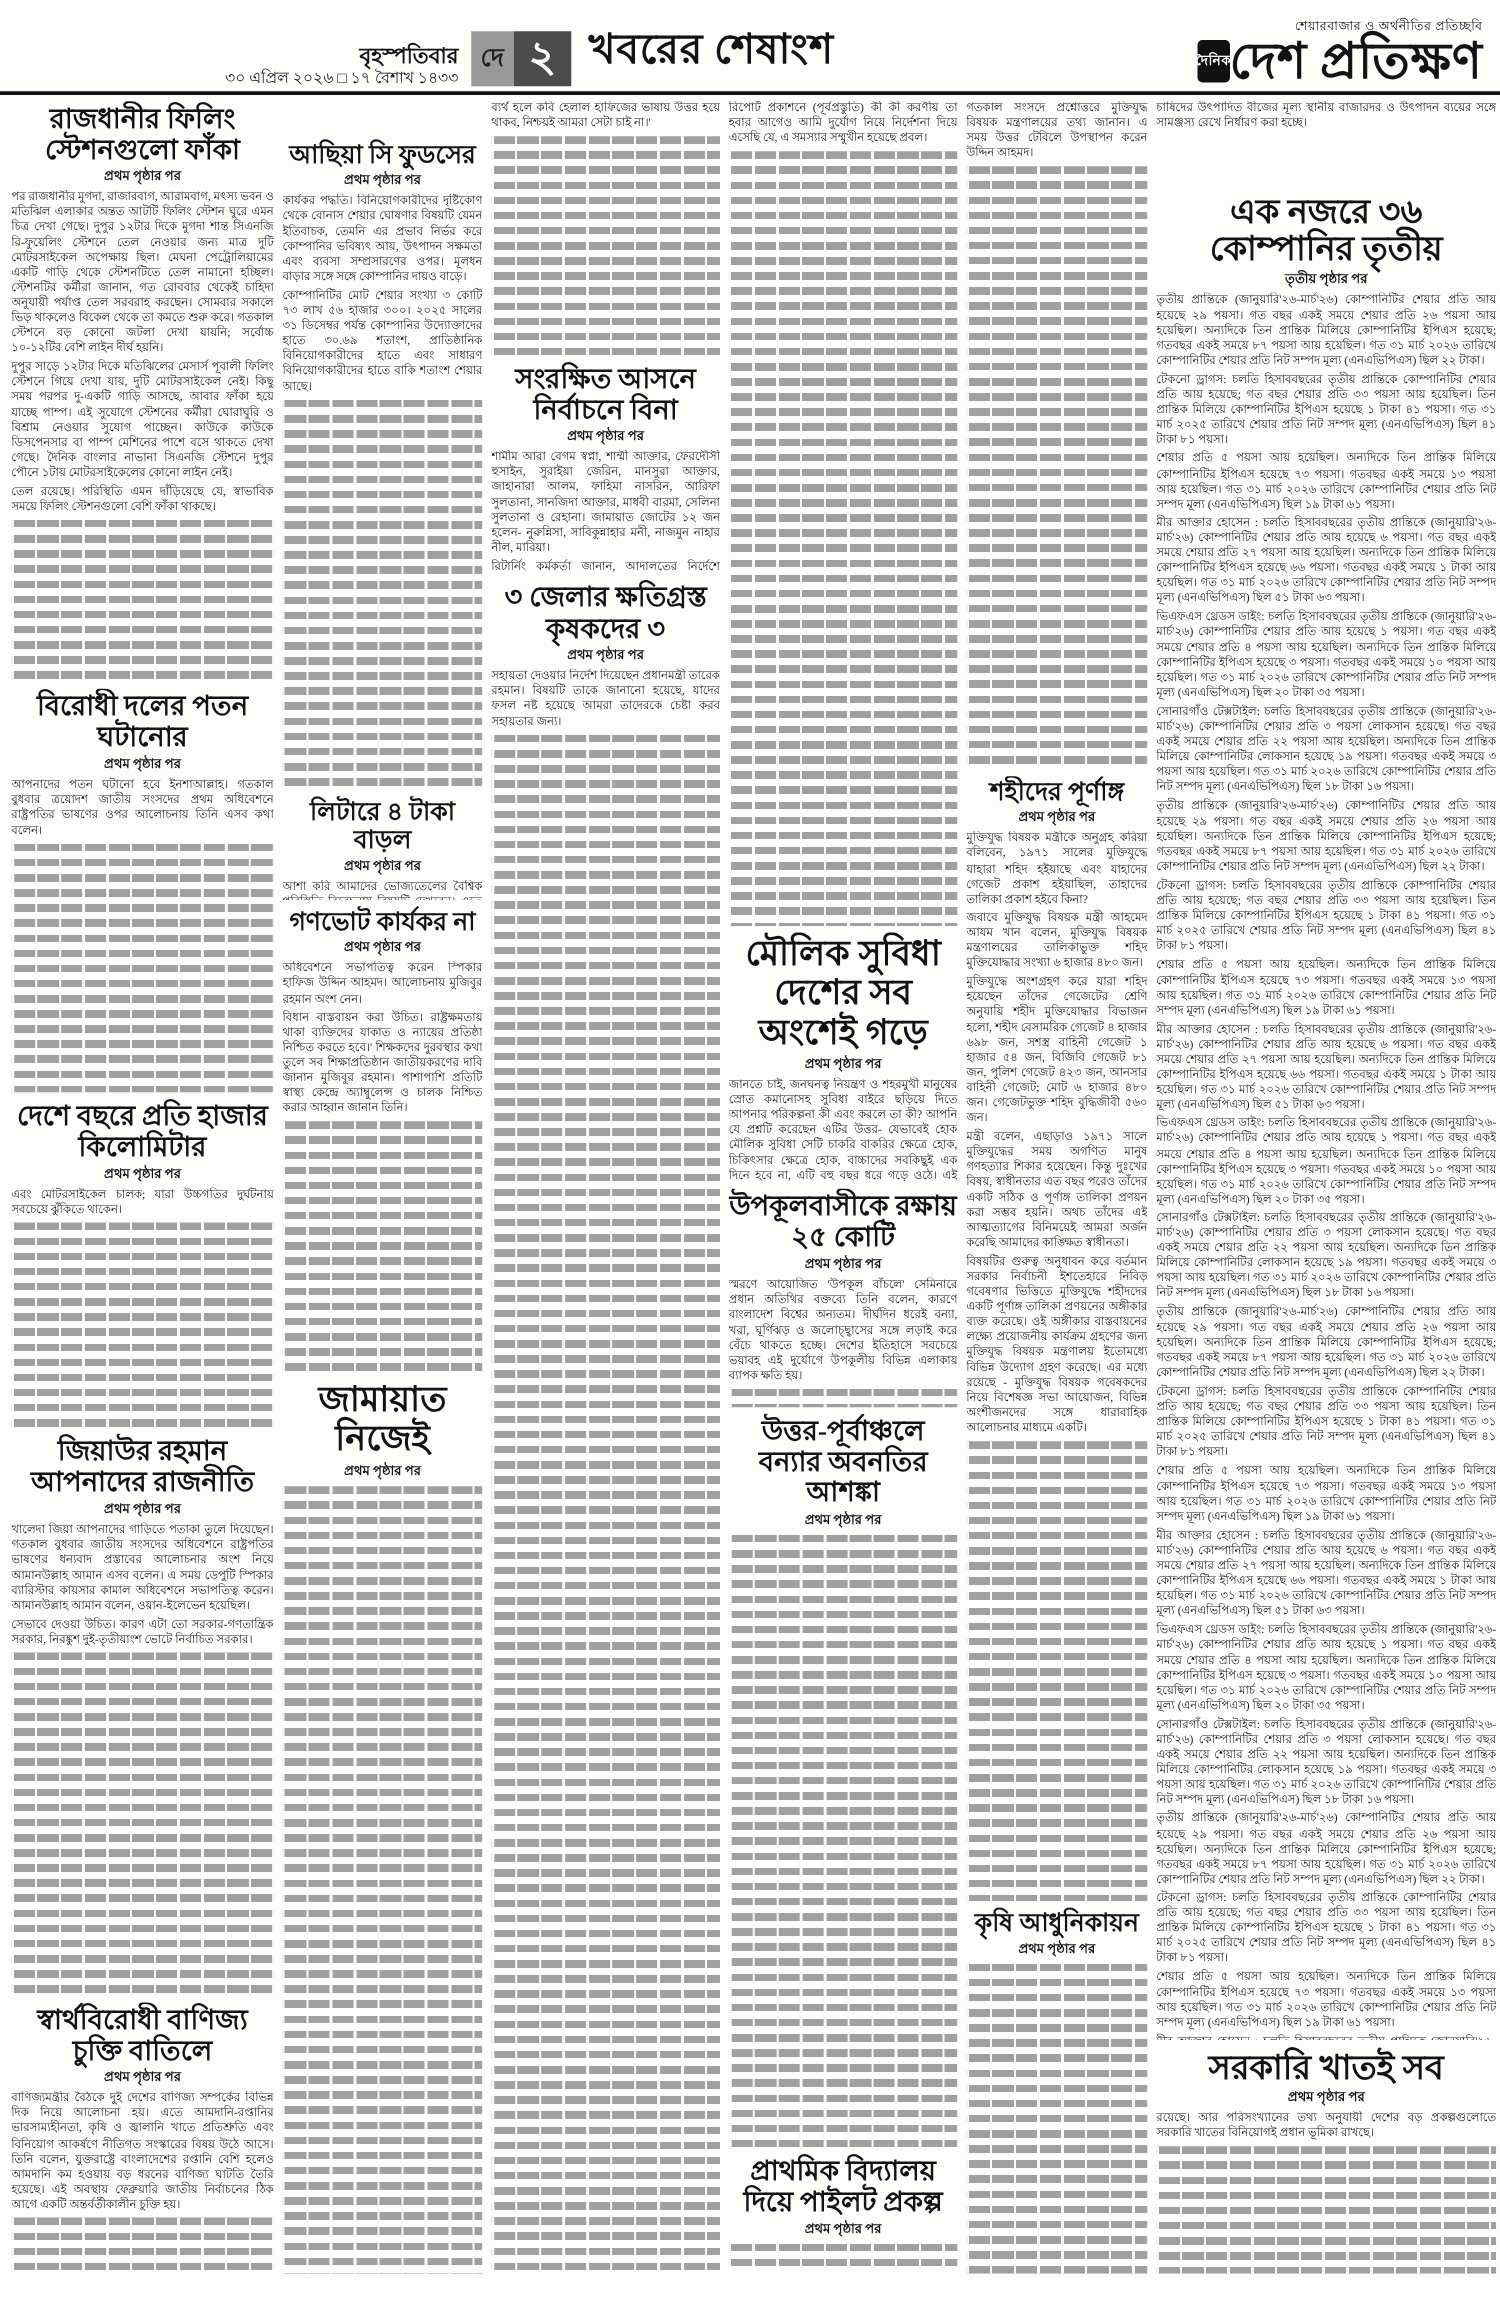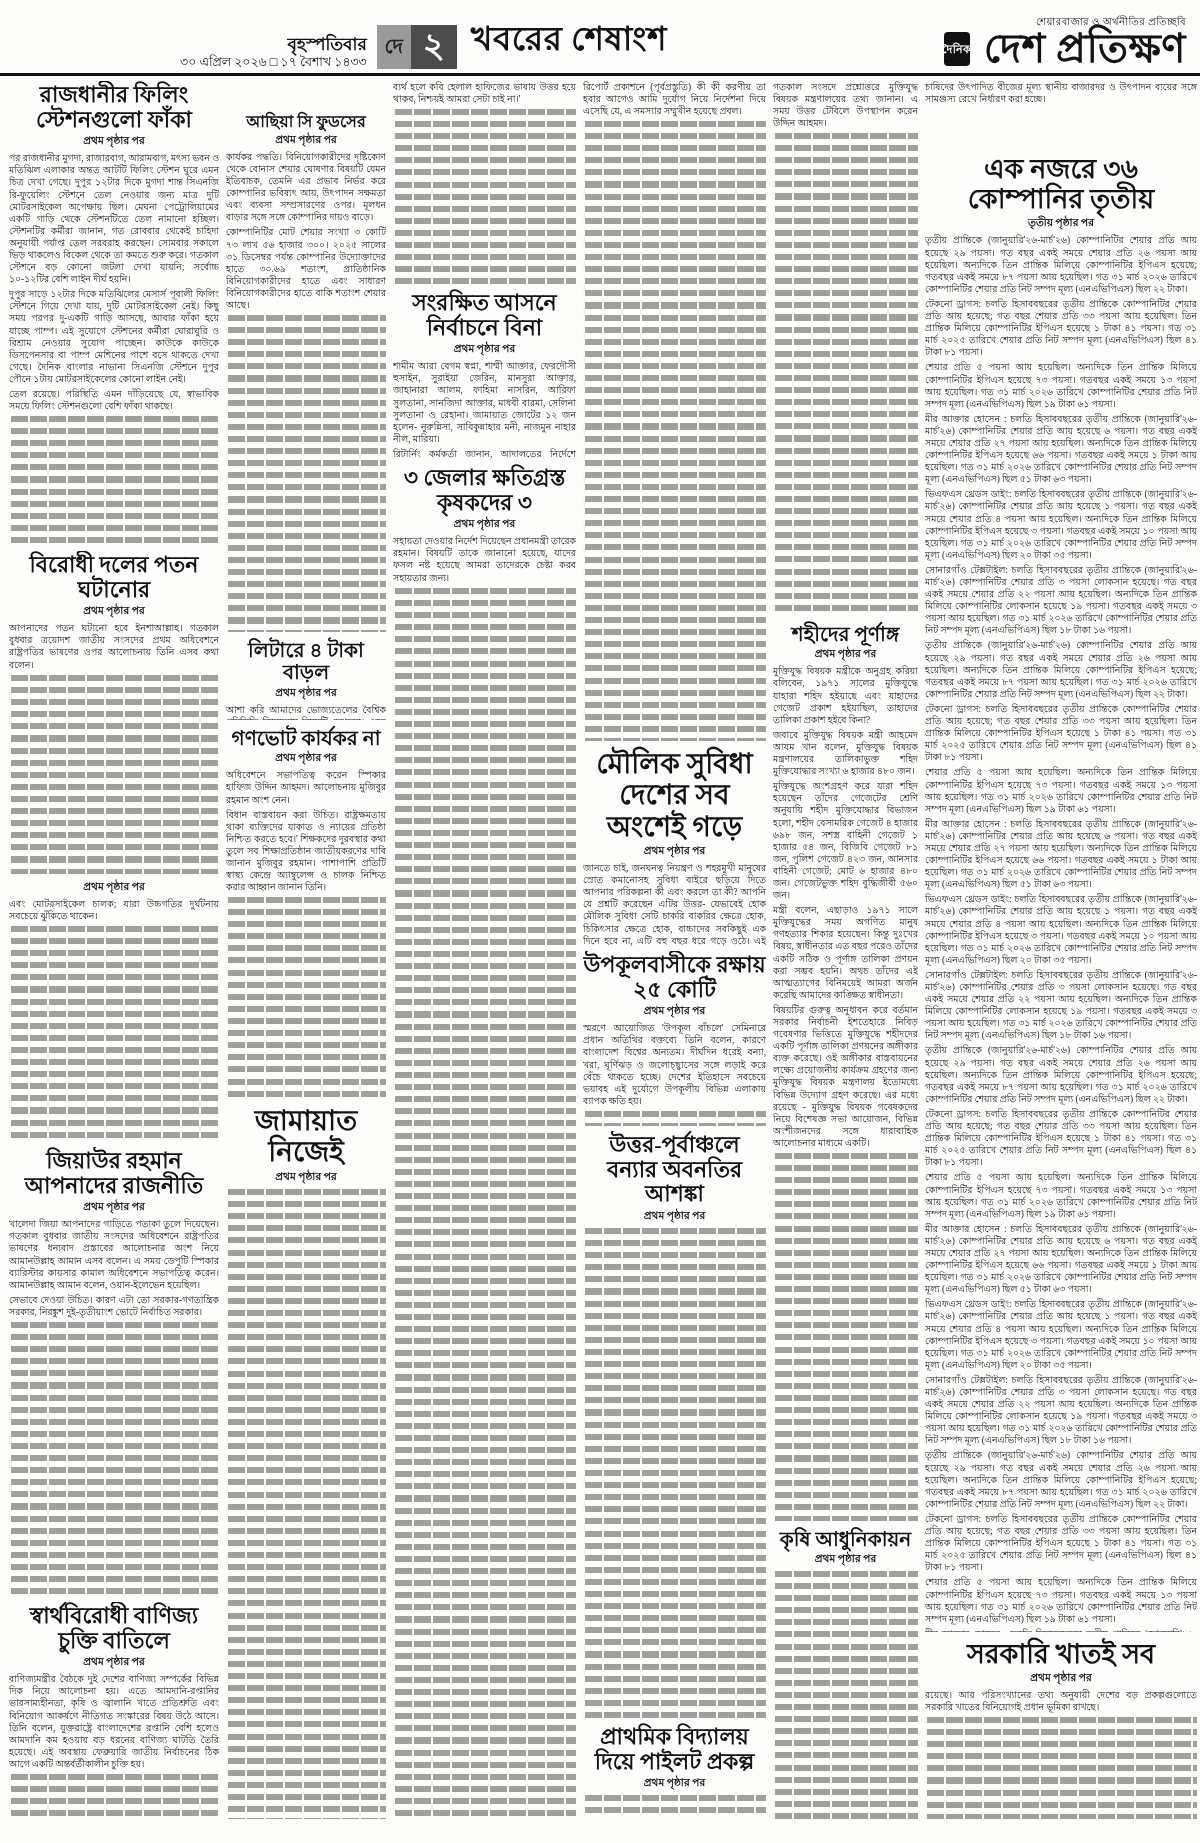--- a/index.html
+++ b/index.html
@@ -24,21 +24,21 @@
     display:flex;align-items:center;justify-content:center;
     font-size:20px;font-weight:bold;}
   .pagenum-box{width:46px;height:44px;background:#4c4c4c;color:#fff;
     display:flex;align-items:center;justify-content:center;
     font-size:34px;font-weight:bold;}
   .section-title{font-size:33px;font-weight:bold;margin-left:14px;
     letter-spacing:.5px;white-space:nowrap;}
   .mast{margin-left:auto;text-align:right;line-height:1;}
   .mast-tag{font-size:10px;letter-spacing:.5px;margin-bottom:2px;}
   .mast-name{font-size:40px;font-weight:bold;letter-spacing:.5px;
-    display:flex;align-items:center;gap:14px;justify-content:flex-end;}
+    display:flex;align-items:center;gap:0;justify-content:flex-end;}
   .mast-seal{width:26px;height:34px;background:#111;color:#fff;border-radius:4px;
     font-size:11px;display:flex;align-items:center;justify-content:center;flex:0 0 auto;}
   
   #cols{
     display:flex;gap:7px;padding:5px 9px 0 9px;box-sizing:border-box;
     height:1760px;overflow:hidden;
   }
   .col{flex:0 0 auto;overflow:hidden;}
   article{box-sizing:border-box;overflow:hidden;display:flex;flex-direction:column;
     padding-bottom:5px;}
@@ -91,20 +91,21 @@
       </article>
       <article style="height: 328px;">
         <h2 class="hl" style="font-size: 22px;">বিরোধী দলের পতন ঘটানোর</h2>
         <div class="dateline">প্রথম পৃষ্ঠার পর</div>
         <div class="bodytxt">
           <p>আপনাদের পতন ঘটানো হবে ইনশাআল্লাহ। গতকাল বুধবার ত্রয়োদশ জাতীয় সংসদের প্রথম অধিবেশনে রাষ্ট্রপতির ভাষণের ওপর আলোচনায় তিনি এসব কথা বলেন।</p>
           <div class="fill"></div>
         </div>
       </article>
       <article style="height: 268px;">
+        <h2 class="hl" style="font-size: 22px;">দেশে বছরে প্রতি হাজার কিলোমিটার</h2>
         <div class="dateline">প্রথম পৃষ্ঠার পর</div>
         <div class="bodytxt">
           <p>এবং মোটরসাইকেল চালক; যারা উচ্চগতির দুর্ঘটনায় সবচেয়ে ঝুঁকিতে থাকেন।</p>
           <div class="fill"></div>
         </div>
       </article>
       <article style="height: 455px;">
         <h2 class="hl" style="font-size: 22px;">জিয়াউর রহমান আপনাদের রাজনীতি</h2>
         <div class="dateline">প্রথম পৃষ্ঠার পর</div>
         <div class="bodytxt">
@@ -117,21 +118,21 @@
         <h2 class="hl" style="font-size: 22px;">স্বার্থবিরোধী বাণিজ্য চুক্তি বাতিলে</h2>
         <div class="dateline">প্রথম পৃষ্ঠার পর</div>
         <div class="bodytxt">
           <p>বাণিজ্যমন্ত্রীর বৈঠকে দুই দেশের বাণিজ্য সম্পর্কের বিভিন্ন দিক নিয়ে আলোচনা হয়। এতে আমদানি-রপ্তানির ভারসাম্যহীনতা, কৃষি ও জ্বালানি খাতে প্রতিশ্রুতি এবং বিনিয়োগ আকর্ষণে নীতিগত সংস্কারের বিষয় উঠে আসে। তিনি বলেন, যুক্তরাষ্ট্রে বাংলাদেশের রপ্তানি বেশি হলেও আমদানি কম হওয়ায় বড় ধরনের বাণিজ্য ঘাটতি তৈরি হয়েছে। এই অবস্থায় ফেব্রুয়ারি জাতীয় নির্বাচনের ঠিক আগে একটি অন্তর্বর্তীকালীন চুক্তি হয়।</p>
           <div class="fill"></div>
         </div>
       </article>
     </div>
     <div class="col" style="width: 160px;">
       <article style="height: 556px;">
-        <h2 class="hl" style="font-size: 16px; margin-top: 32px;">আছিয়া সি ফুডসের</h2>
+        <h2 class="hl" style="font-size: 20px; margin-top: 32px;">আছিয়া সি ফুডসের</h2>
         <div class="dateline">প্রথম পৃষ্ঠার পর</div>
         <div class="bodytxt">
           <p>কার্যকর পদ্ধতি। বিনিয়োগকারীদের দৃষ্টিকোণ থেকে বোনাস শেয়ার ঘোষণার বিষয়টি যেমন ইতিবাচক, তেমনি এর প্রভাব নির্ভর করে কোম্পানির ভবিষ্যৎ আয়, উৎপাদন সক্ষমতা এবং ব্যবসা সম্প্রসারণের ওপর। মূলধন বাড়ার সঙ্গে সঙ্গে কোম্পানির দায়ও বাড়ে।</p>
           <p>কোম্পানিটির মোট শেয়ার সংখ্যা ৩ কোটি ৭৩ লাখ ৫৬ হাজার ৩০০। ২০২৫ সালের ৩১ ডিসেম্বর পর্যন্ত কোম্পানির উদ্যোক্তাদের হাতে ৩০.৬৯ শতাংশ, প্রাতিষ্ঠানিক বিনিয়োগকারীদের হাতে এবং সাধারণ বিনিয়োগকারীদের হাতে বাকি শতাংশ শেয়ার আছে।</p>
           <div class="fill"></div>
         </div>
       </article>
       <article style="height: 88px;">
         <h2 class="hl" style="font-size: 20px;">লিটারে ৪ টাকা বাড়ল</h2>
         <div class="dateline">প্রথম পৃষ্ঠার পর</div>

